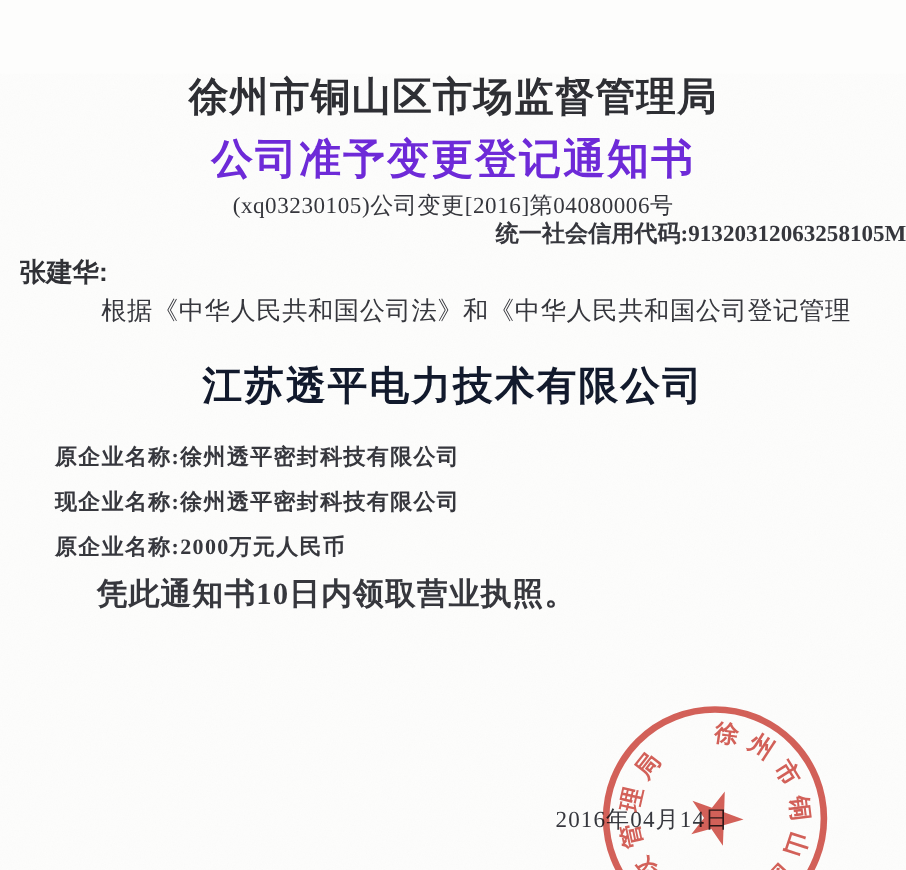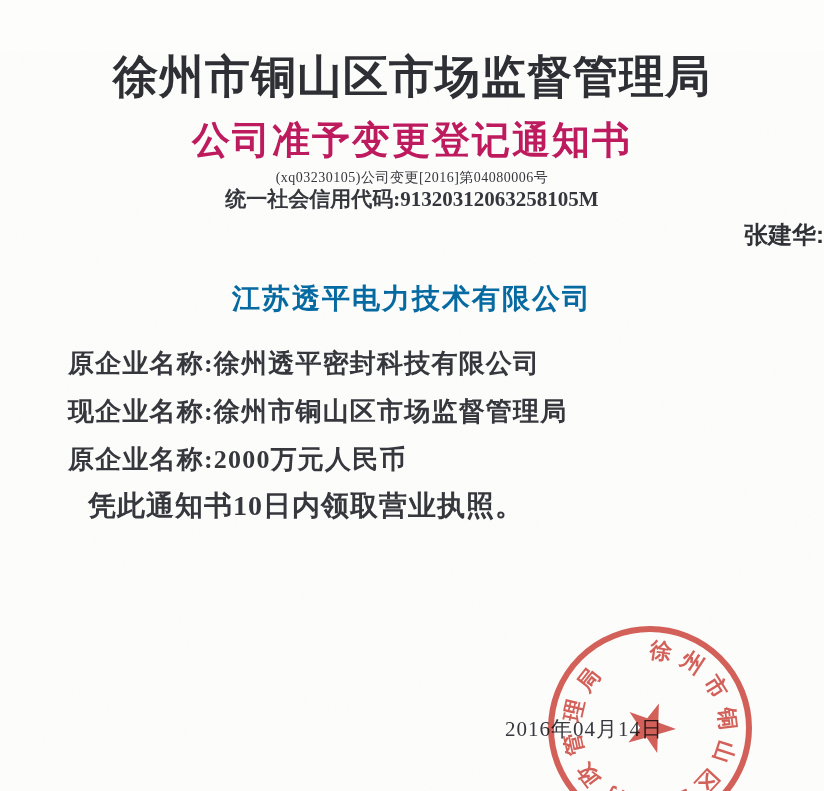--- a/index.html
+++ b/index.html
@@ -15,85 +15,85 @@
     color: var(--text-color, #34353b);
     font-family: "Liberation Serif", "DejaVu Serif", serif;
   }
   .page {
     position: relative;
     width: 824px;
     height: 791px;
   }
   .header { text-align: center; }
   .agency {
-    margin-top: 51px;
-    font-family: "Liberation Sans", "DejaVu Sans", sans-serif;
-    font-weight: 700;
-    font-size: 45px;
+    margin-top: 67px;
+    font-family: "Liberation Sans", "DejaVu Sans", sans-serif;
+    font-weight: 700;
+    font-size: 36px;
     line-height: 1.15;
     letter-spacing: 1px;
     color: #2c2d32;
   }
   .notice-title {
     margin-top: 16px;
     font-family: "Liberation Sans", "DejaVu Sans", sans-serif;
     font-weight: 700;
     font-size: 38px;
     line-height: 1.15;
     letter-spacing: 2px;
-    color: #be185d;
+    color: #6d28d9;
   }
   .doc-number {
     margin-top: 8px;
-    font-size: 14px;
+    font-size: 21px;
     line-height: 1.1;
     letter-spacing: 0.5px;
   }
   .credit-code {
     margin-top: 2px;
     font-size: 21px;
     line-height: 1.1;
     font-weight: 600;
+    text-align: right;
   }
   .addressee {
     margin: 10px 0 0 18px;
     font-family: "Liberation Sans", "DejaVu Sans", sans-serif;
     font-weight: 600;
     font-size: 24px;
     line-height: 1.2;
     color: #2e2f34;
-    text-align: right;
   }
   .body-par {
     margin: 5px 14px 0 8px;
     font-size: 23px;
     line-height: 29px;
     letter-spacing: 0.5px;
   }
   .body-par .line-1 { text-indent: 84px; }
   .company-name {
     margin-top: 33px;
     text-align: center;
     font-family: "Liberation Sans", "DejaVu Sans", sans-serif;
     font-weight: 700;
-    font-size: 28px;
+    font-size: 36px;
     line-height: 1.15;
     letter-spacing: 2px;
-    color: #0369a1;
+    color: #0f172a;
   }
   .registration-statement {
     margin: 30px 0 0 50px;
     font-size: 22px;
     line-height: 1.3;
     letter-spacing: 1.3px;
     font-weight: 600;
   }
   .change-item {
-    margin-left: 68px;
-    font-size: 26px;
+    margin-left: 50px;
+    font-size: 20px;
     line-height: 1.2;
     letter-spacing: 1.2px;
     font-weight: 600;
   }
   .change-item.first { margin-top: 33px; }
   .change-item + .change-item { margin-top: 17px; }
   .license-note {
     margin: 14px 0 0 88px;
     font-size: 28px;
     line-height: 1.2;
@@ -146,27 +146,28 @@
   <div class="header">
     <div class="agency">徐州市铜山区市场监督管理局</div>
     <div class="notice-title">公司准予变更登记通知书</div>
     <div class="doc-number">(xq03230105)公司变更[2016]第04080006号</div>
     <div class="credit-code">统一社会信用代码:91320312063258105M</div>
   </div>
 
   <div class="addressee">张建华:</div>
 
   <div class="body-par">
+    <div class="line-1">根据《中华人民共和国公司法》和《中华人民共和国公司登记管理</div>
   </div>
 
   <div class="company-name">江苏透平电力技术有限公司</div>
 
 
   <div class="change-item first">原企业名称:徐州透平密封科技有限公司</div>
-  <div class="change-item">现企业名称:徐州市铜山区市场监督管理局</div>
+  <div class="change-item">现企业名称:徐州透平密封科技有限公司</div>
   <div class="change-item">原企业名称:2000万元人民币</div>
 
   <div class="license-note">凭此通知书10日内领取营业执照。</div>
 
   <div class="issue-date">2016年04月14日</div>
 
   <svg class="seal" viewBox="-110 -110 220 220" xmlns="http://www.w3.org/2000/svg" aria-hidden="true">
     <g>
       <circle class="ring" cx="0" cy="0" r="99"></circle>
       <path class="star" transform="rotate(20)" d="M0,-26 L5.9,-8.1 L24.7,-8 L9.5,3.1 L15.3,21 L0,10 L-15.3,21 L-9.5,3.1 L-24.7,-8 L-5.9,-8.1 Z"></path>

